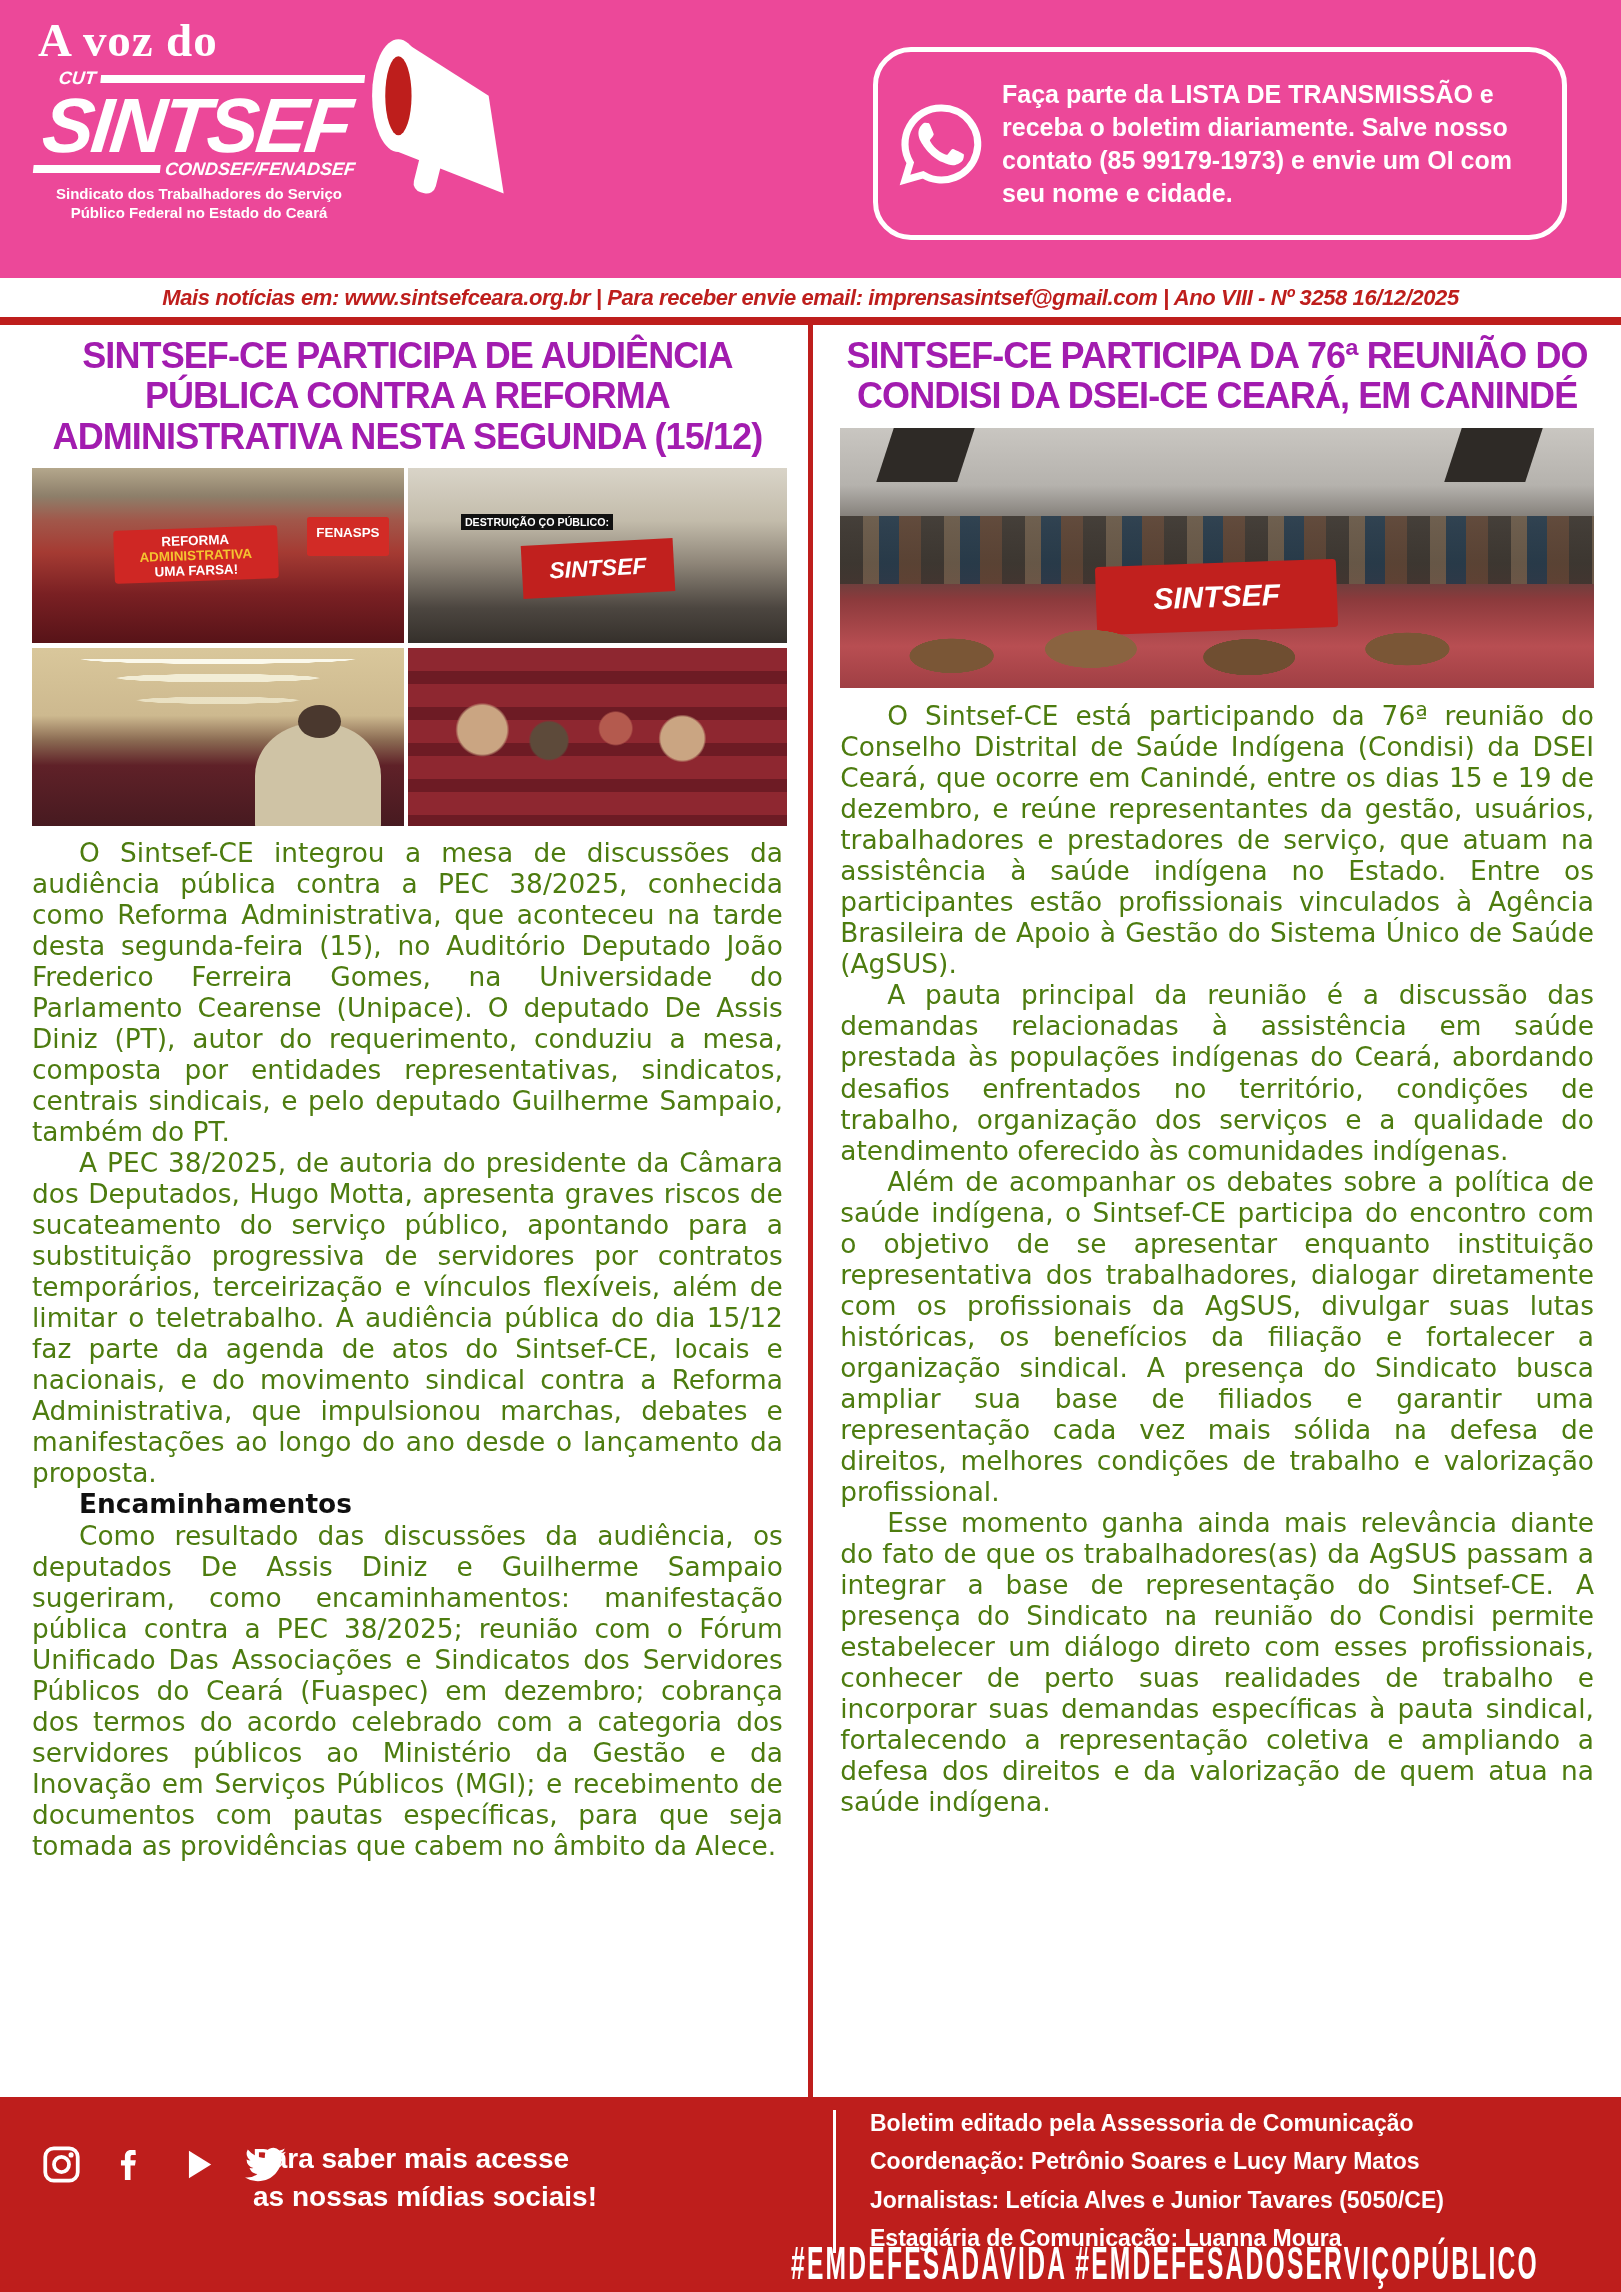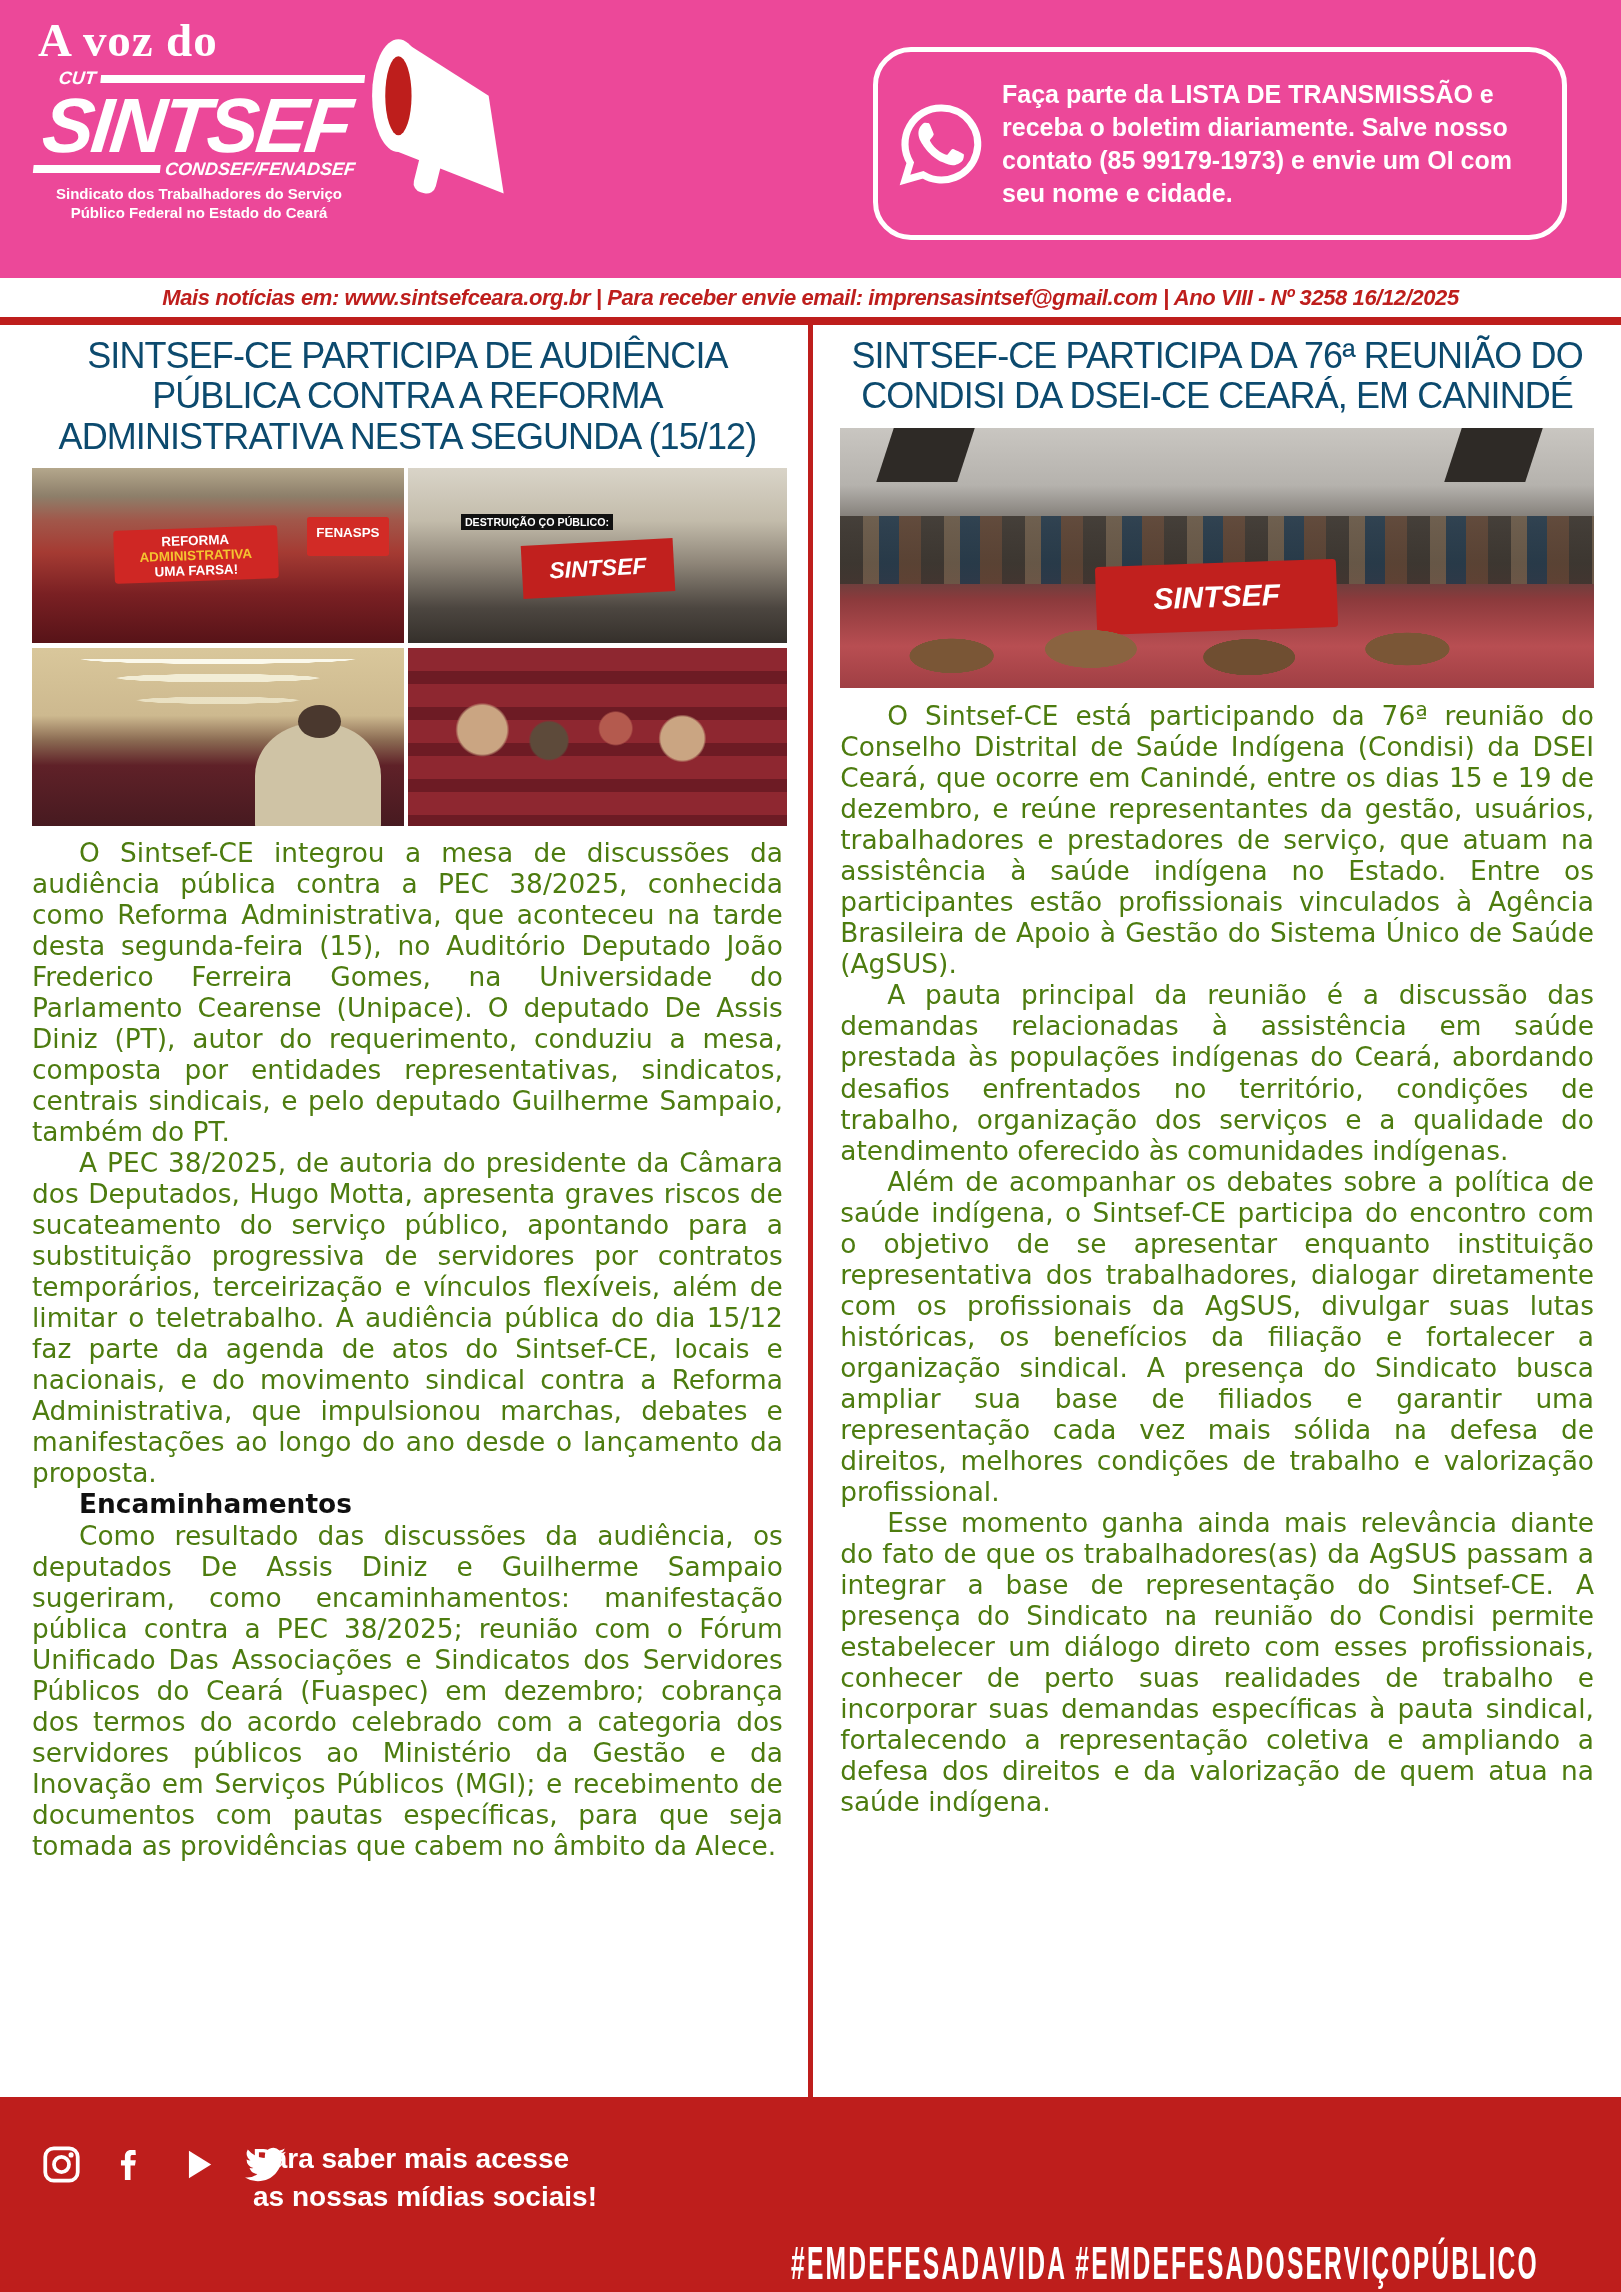--- a/index.html
+++ b/index.html
@@ -27,21 +27,21 @@
   
   .infobar { height:39px; background:#fff; display:flex; align-items:center; justify-content:center; }
   .infobar-text { color:#be1e1c; font-family:"Liberation Sans",sans-serif; font-weight:bold; font-style:italic; font-size:22px; letter-spacing:-0.4px; }
   .red-rule { height:8px; background:#be1e1c; }
 
   
   .main { display:flex; height:1772px; }
   .col { width:808px; overflow:hidden; padding:7.2px 25px 0 32px; }
   .col.right { padding:7.2px 27px 0 27px; }
   .divider { width:5.4px; background:#be1e1c; }
-  .headline { color:#0c4a6e; font-family:"Liberation Sans",sans-serif; font-weight:normal; font-size:36px; line-height:1.13; text-align:center; letter-spacing:-0.9px; margin:3.6px 0 10.7px 0; }
+  .headline { color:#a21caf; font-family:"Liberation Sans",sans-serif; font-weight:bold; font-size:36px; line-height:1.13; text-align:center; letter-spacing:-0.9px; margin:3.6px 0 10.7px 0; }
   .body-text p { font-size:26.4px; line-height:1.175; color:#4d7c0f; text-align:justify; text-indent:47px; }
   .subhead { font-size:26.4px; font-weight:bold; color:#101010; text-indent:47px; line-height:1.2; }
 
   
   .photo { position:relative; overflow:hidden; background:#888; }
   .grid { display:grid; grid-template-columns:49.5% 50.5%; grid-template-rows:175px 178px; gap:4.5px; margin-bottom:10.7px; }
   .banner { position:absolute; color:#fff; font-family:"Liberation Sans",sans-serif; font-weight:bold; text-align:center; }
   .ph-a { background:linear-gradient(180deg,#b4a78c 0%,#8d7f6a 16%,#a1574a 30%,#a53b33 48%,#7a2023 72%,#571318 100%); }
   .ph-a .strip { left:22%; top:34%; width:44%; height:30%; background:#cf2724; transform:rotate(-2deg); border-radius:3.6px; padding-top:5.4px; font-size:13.4px; color:#fff; }
   .ph-a .strip .yellow { color:#f4c430; }
@@ -205,20 +205,26 @@
       <svg viewBox="0 0 24 24" aria-hidden="true">
         <path d="M23.95 4.57a10 10 0 0 1-2.82.77 4.96 4.96 0 0 0 2.16-2.72c-.95.56-2.01.96-3.13 1.18a4.92 4.92 0 0 0-8.38 4.48A13.94 13.94 0 0 1 1.64 3.16a4.92 4.92 0 0 0 1.52 6.57 4.9 4.9 0 0 1-2.23-.61v.06a4.92 4.92 0 0 0 3.95 4.83 4.9 4.9 0 0 1-2.22.08 4.93 4.93 0 0 0 4.6 3.42A9.87 9.87 0 0 1 0 19.54a13.94 13.94 0 0 0 7.55 2.21c9.06 0 14.01-7.5 14.01-14.01 0-.21 0-.42-.02-.63a10 10 0 0 0 2.41-2.54z" fill="#ffffff"></path>
       </svg>
     </div>
 
     <div class="social-prompt">
       <div>Para saber mais acesse</div>
       <div>as nossas mídias sociais!</div>
     </div>
 
+    <div class="credits">
+      <div>Boletim editado pela Assessoria de Comunicação</div>
+      <div>Coordenação: Petrônio Soares e Lucy Mary Matos</div>
+      <div>Jornalistas: Letícia Alves e Junior Tavares (5050/CE)</div>
+      <div>Estagiária de Comunicação: Luanna Moura</div>
+    </div>
 
     <div class="hashtags">
       <span>#EMDEFESADAVIDA #EMDEFESADOSERVIÇOPÚBLICO</span>
     </div>
   </div>
 
 </div>
 
 
 </body></html>

